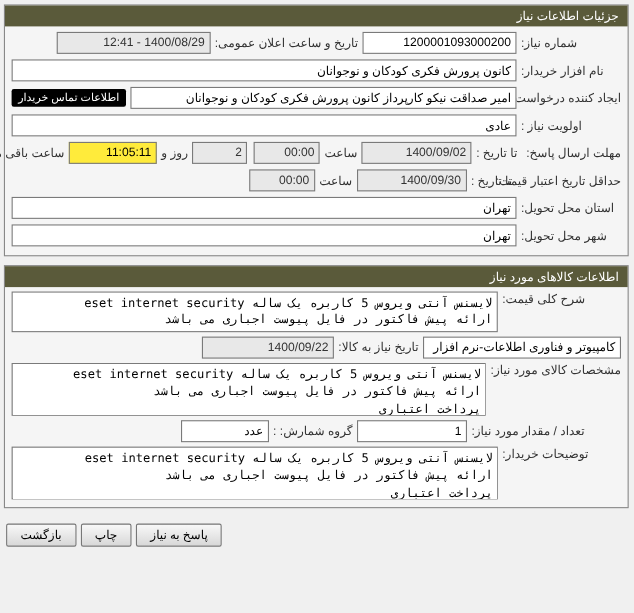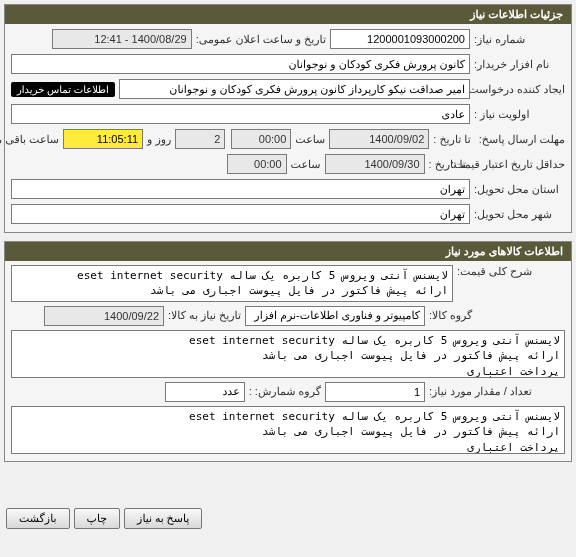--- a/index.html
+++ b/index.html
@@ -15,21 +15,21 @@
 .panel {
   border: 1px solid #888;
   margin: 4px 4px 8px 4px;
   background: #f5f5f5;
 }
 .panel-header {
   background: #5a5a3a;
   color: #fff;
   padding: 3px 8px;
   font-size: 11px;
-  font-weight: bold;
+  font-weight: normal;
   text-align: right;
 }
 .panel-body {
   padding: 4px 6px;
 }
 .row {
   display: flex;
   align-items: center;
   margin-bottom: 3px;
   min-height: 22px;
@@ -92,21 +92,20 @@
   padding: 6px;
 }
 .btn {
   border: 1px solid #777;
   background: linear-gradient(#f8f8f8, #d8d8d8);
   padding: 3px 12px;
   font-size: 11px;
   cursor: pointer;
   border-radius: 2px;
   font-family: Tahoma;
-  margin-top: 32px;
 }
 .mini-label {
   font-size: 11px;
   color: #333;
   padding: 0 4px;
   white-space: nowrap;
   text-align: right;
 }
 .yellow {
   background: #ffeb3b;
@@ -179,40 +178,41 @@
   <div class="panel-header">اطلاعات کالاهای مورد نیاز</div>
   <div class="panel-body">
 
     <div class="row" style="align-items:flex-start;">
       <span class="label label-w2">شرح کلی قیمت:</span>
       <textarea class="textarea" readonly="" style="">لایسنس آنتی ویروس 5 کاربره یک ساله eset internet security
 ارائه پیش فاکتور در فایل پیوست اجباری می باشد</textarea>
     </div>
 
     <div class="row">
-      <span class="label label-w2">گروه کالا:</span>
       <input class="field w-flex" style="max-width: 180px;" readonly="" value="کامپیوتر و فناوری اطلاعات-نرم افزار">
       <span class="mini-label">تاریخ نیاز به کالا:</span>
       <input class="field field-ro w-120" readonly="" value="1400/09/22" style="">
     </div>
 
     <div class="row" style="align-items:flex-start;">
+      <span class="label label-w2">مشخصات کالای مورد نیاز:</span>
       <textarea class="textarea textarea-tall" readonly="" style="">لایسنس آنتی ویروس 5 کاربره یک ساله eset internet security
 ارائه پیش فاکتور در فایل پیوست اجباری می باشد
 پرداخت اعتباری</textarea>
     </div>
 
     <div class="row">
       <span class="label label-w2">تعداد / مقدار مورد نیاز:</span>
       <input class="field w-100" readonly="" value="1" style="">
       <span class="mini-label">گروه شمارش: :</span>
       <input class="field w-80" readonly="" value="عدد" style="">
     </div>
 
     <div class="row" style="align-items:flex-start;">
+      <span class="label label-w2">توضیحات خریدار:</span>
       <textarea class="textarea textarea-tall" readonly="" style="">لایسنس آنتی ویروس 5 کاربره یک ساله eset internet security
 ارائه پیش فاکتور در فایل پیوست اجباری می باشد
 پرداخت اعتباری</textarea>
     </div>
 
   </div>
 </div>
 
 <div class="btn-row">
   <button class="btn">پاسخ به نیاز</button>

